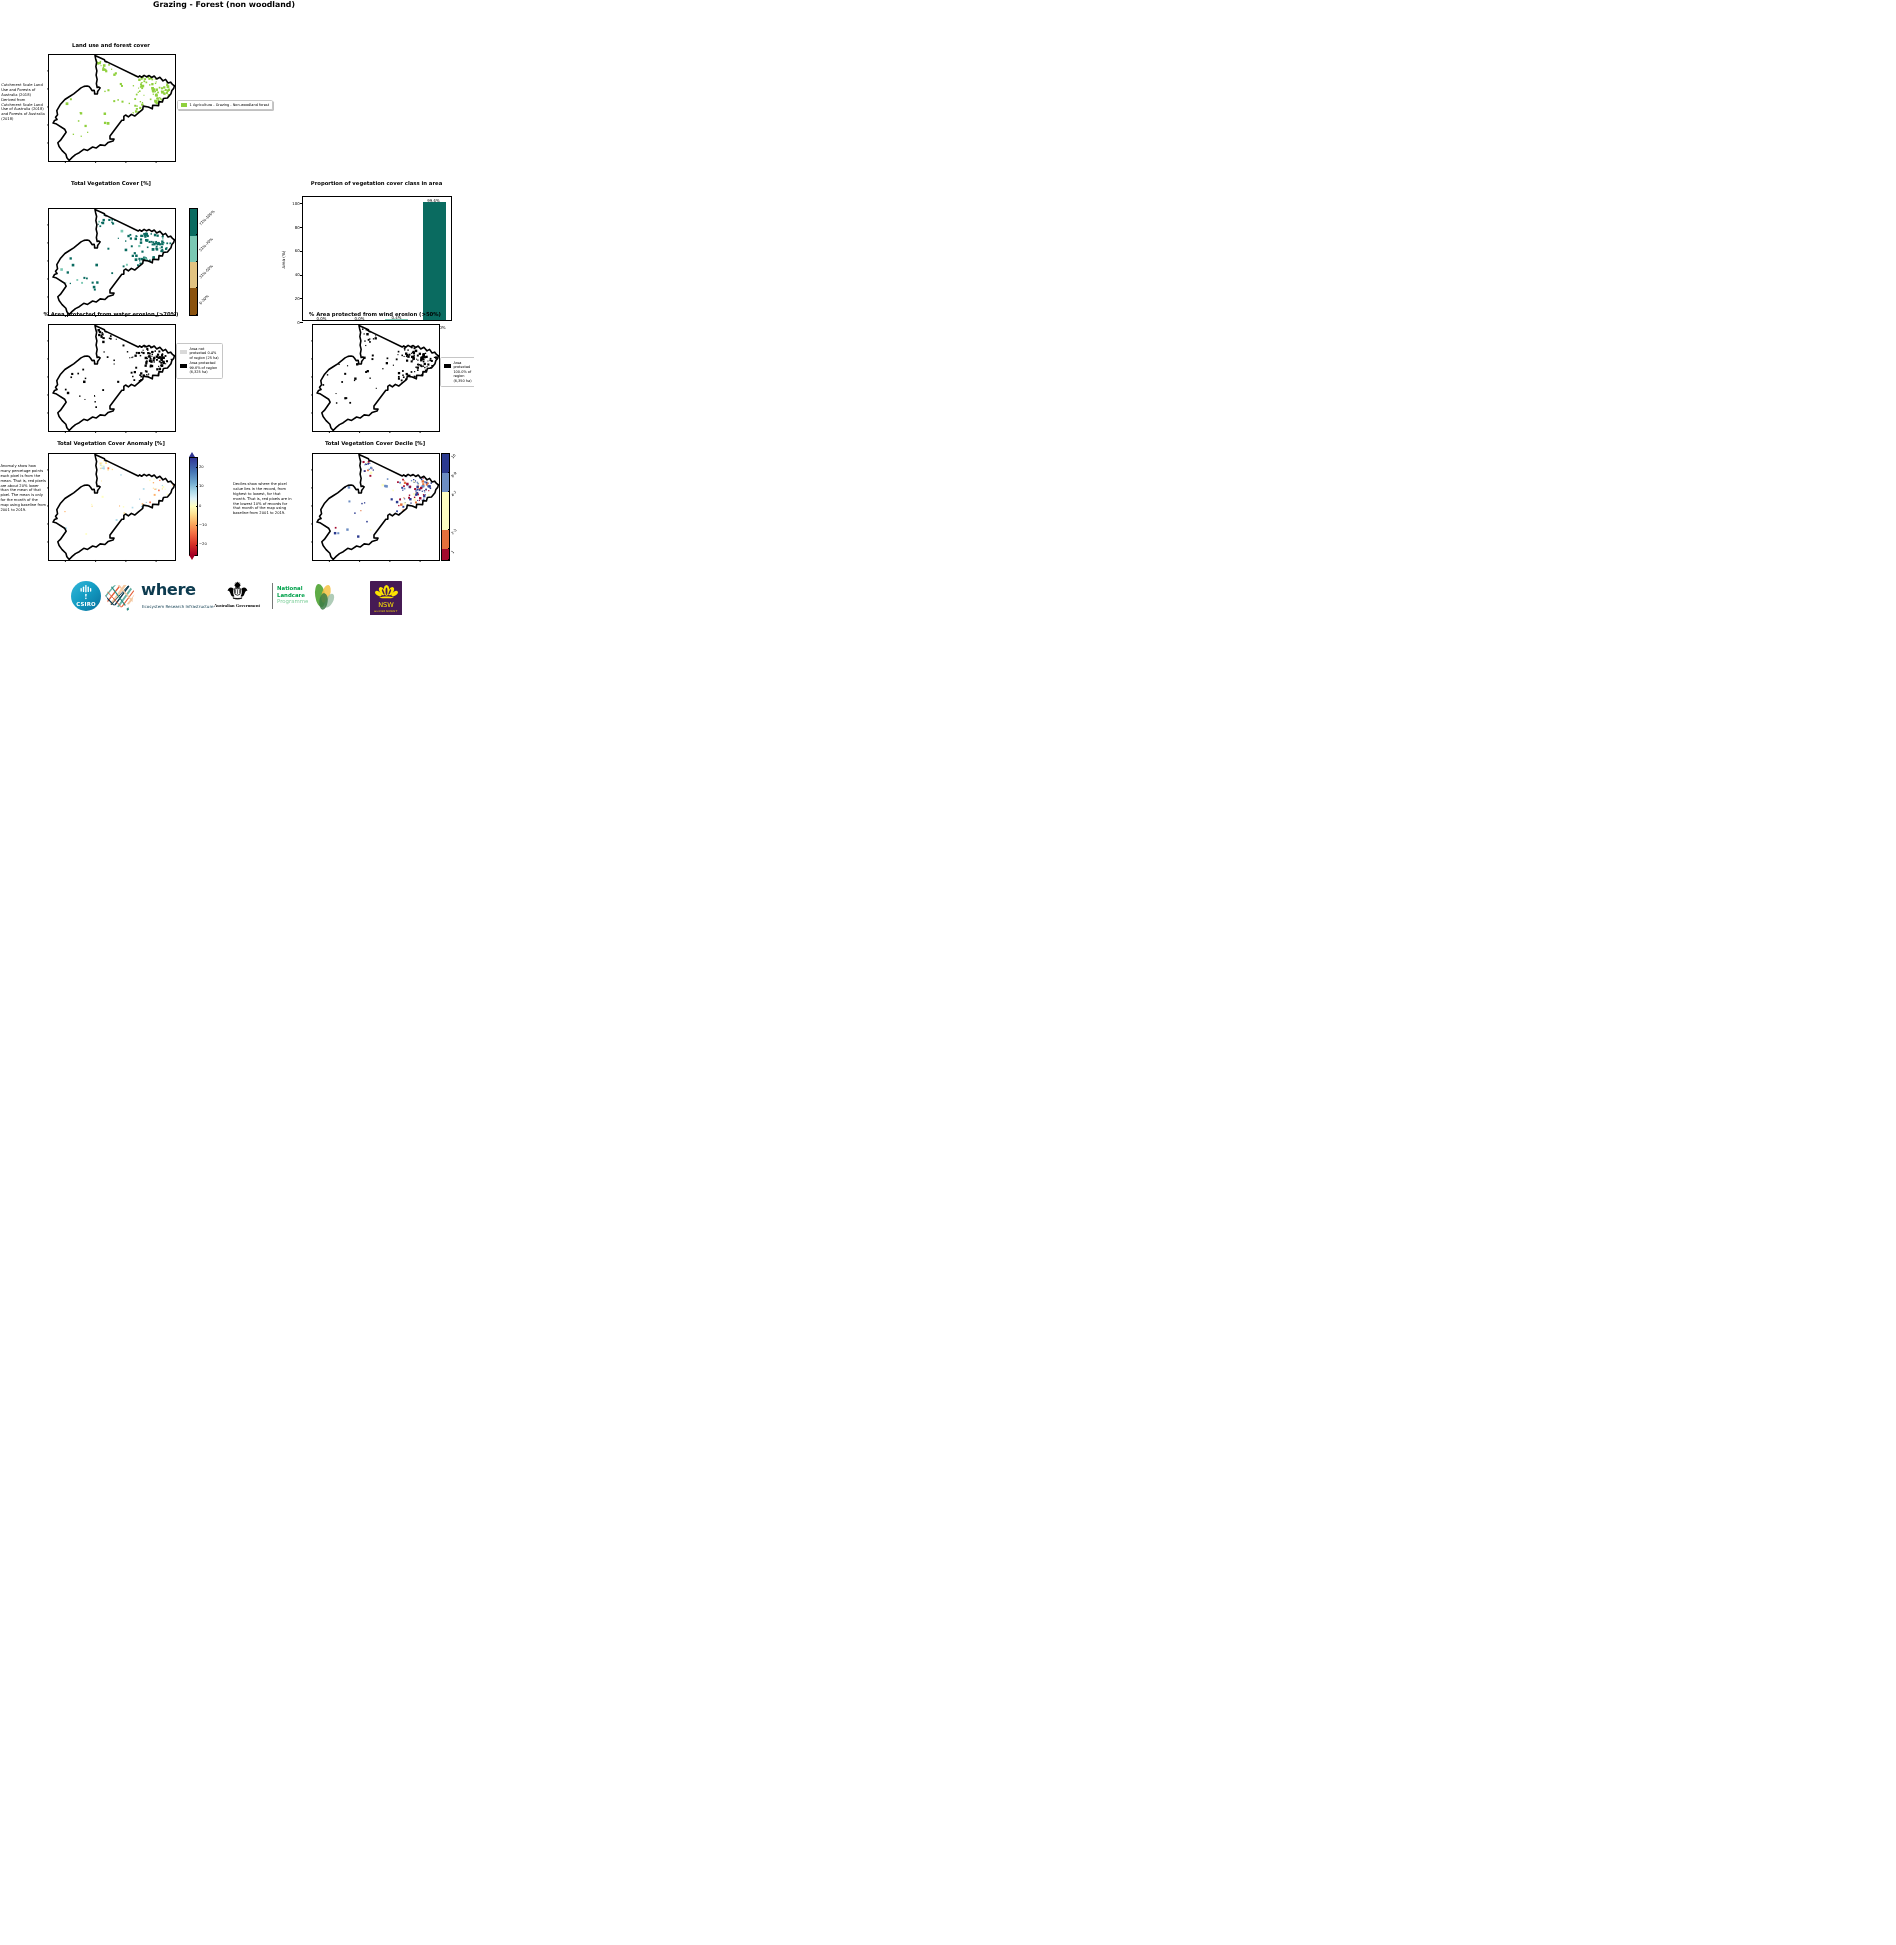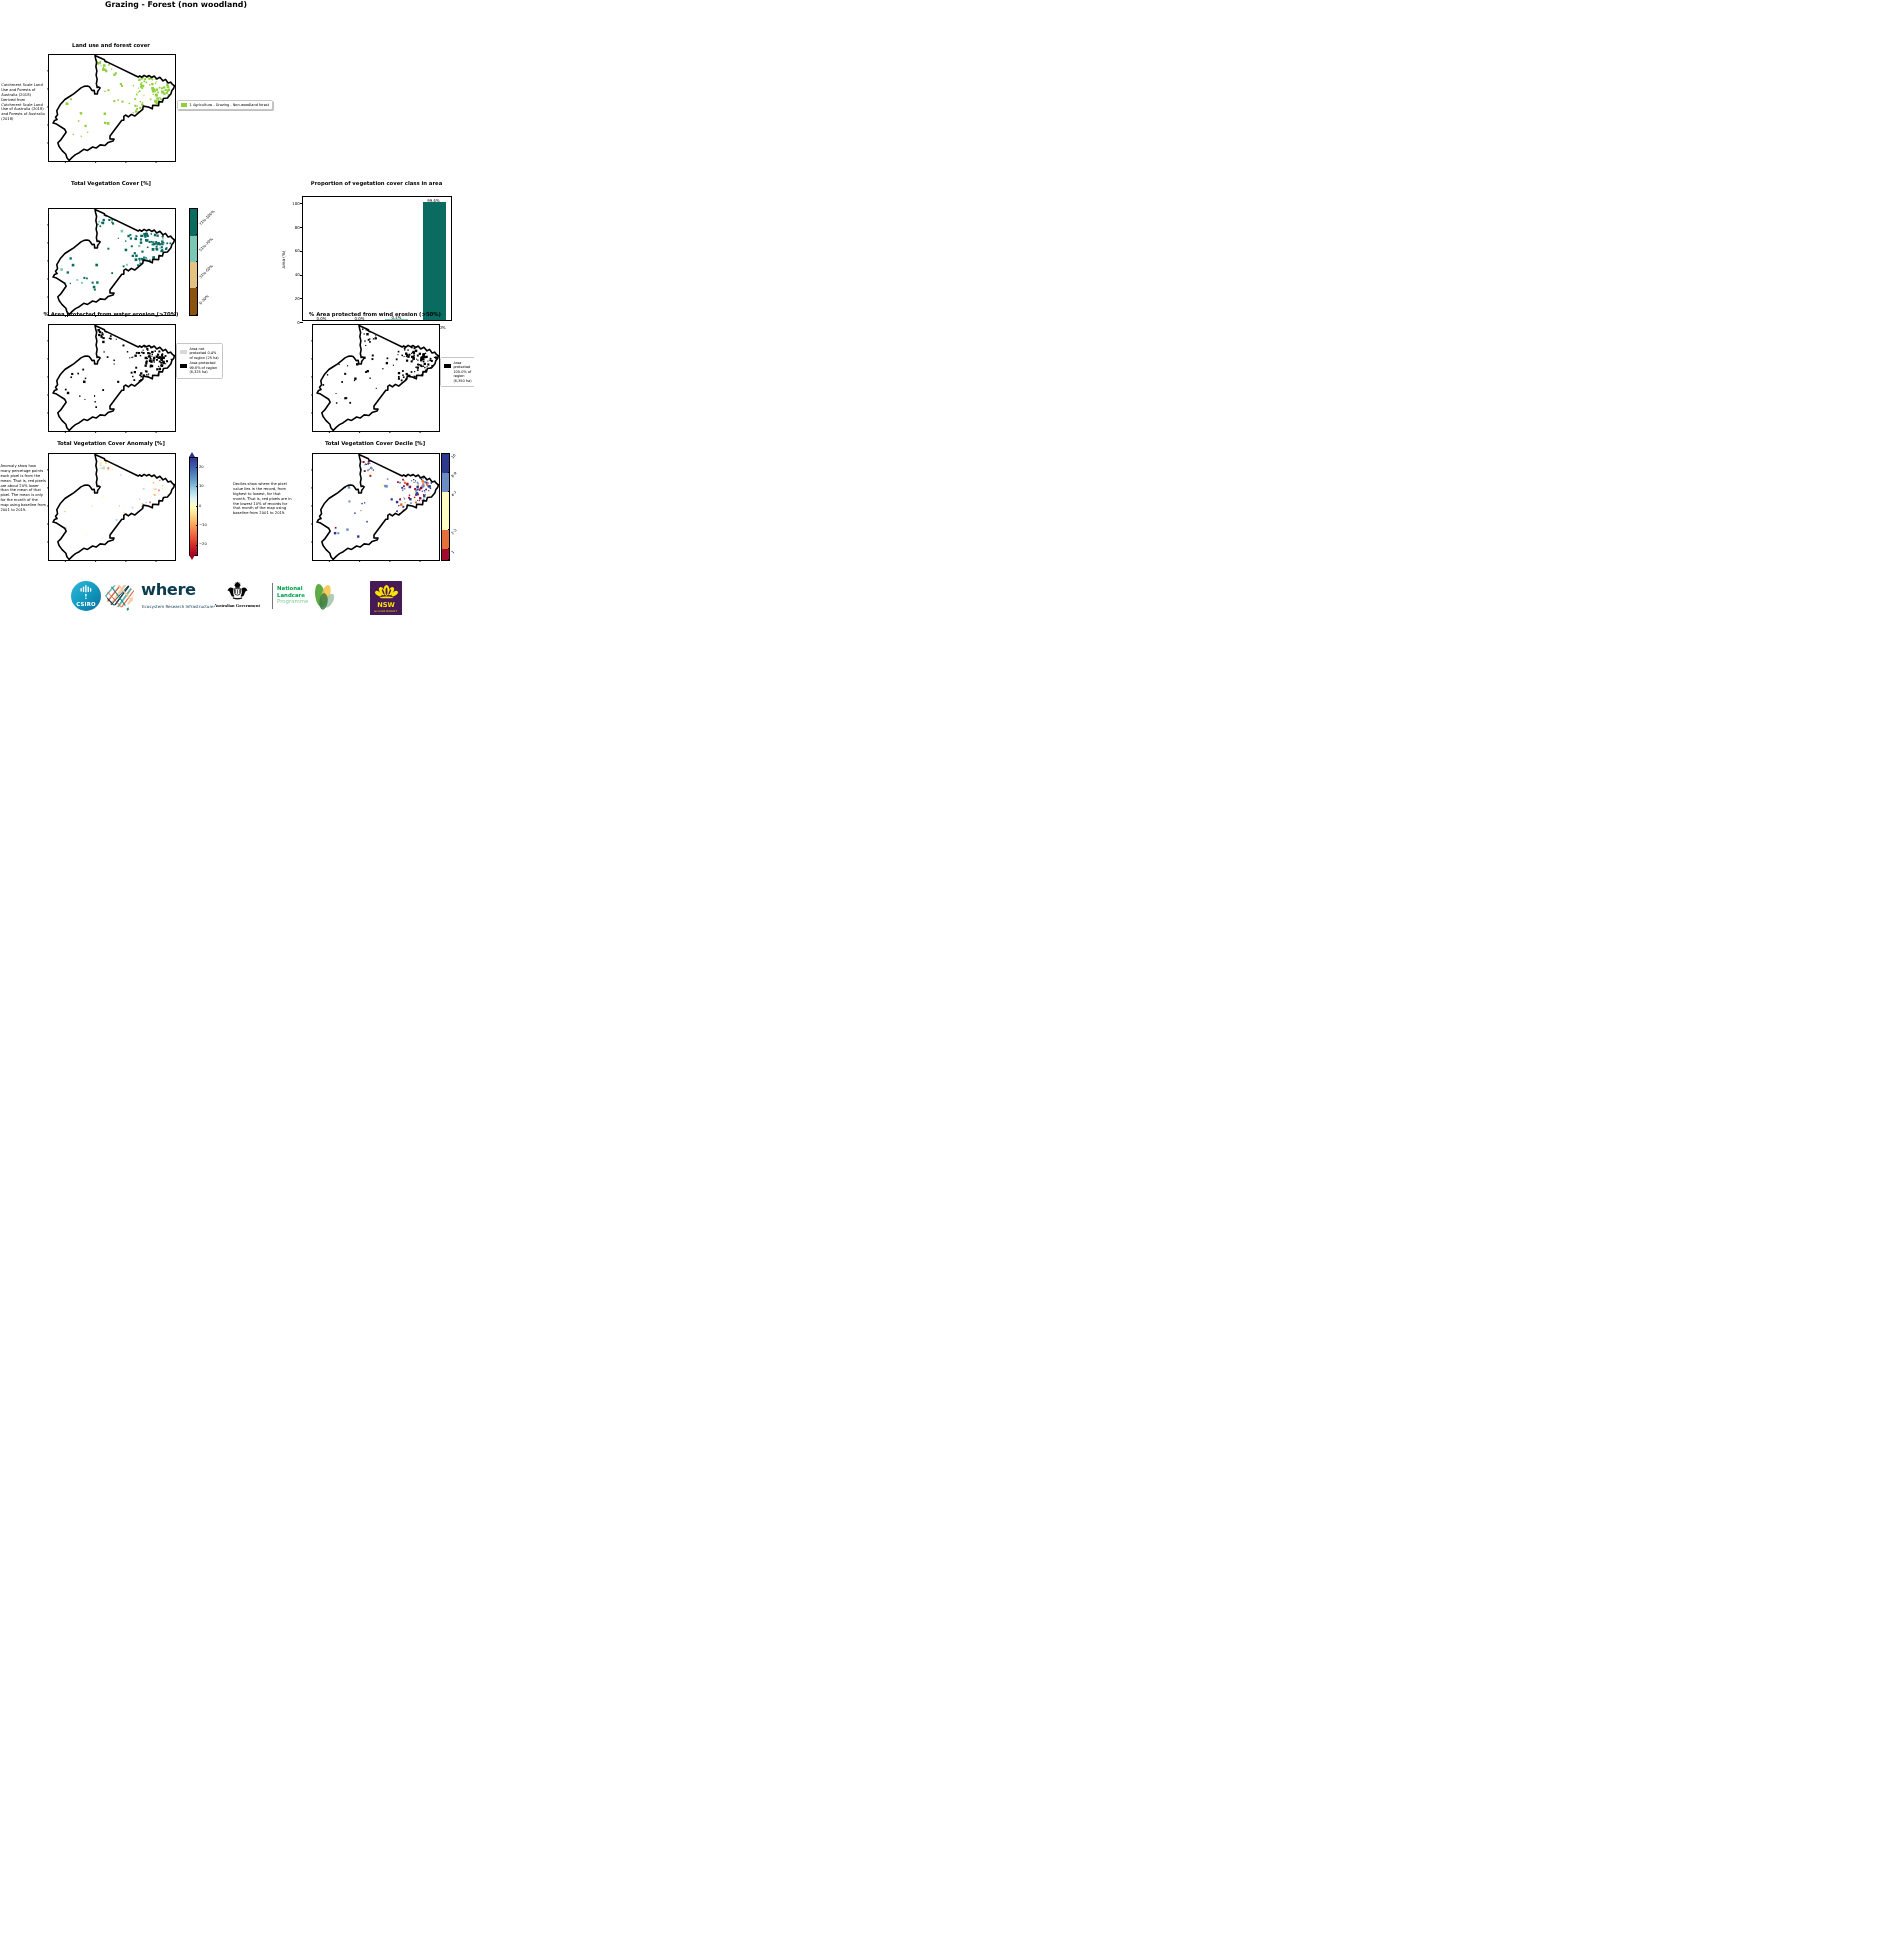--- a/index.html
+++ b/index.html
@@ -1,19 +1,19 @@
 <!DOCTYPE html>
 <html style="font-size:6.2px"><head>
 <meta charset="utf-8">
 <style>
   html,body{margin:0;padding:0;background:#fff;}
   #page{position:relative;width:474px;height:615px;background:#fff;
         font-family:"DejaVu Sans","Liberation Sans",sans-serif;color:#000;overflow:hidden;}
   .abs{position:absolute;}
-  .main-title{font-weight:700;font-size:7.8px;text-align:center;}
+  .main-title{font-weight:700;font-size:7.8px;text-align:center;margin-left:48px;}
   .ptitle{font-weight:700;font-size:5.3px;text-align:center;}
   .sidetext{font-size:3.7px;line-height:1.32;}
   .map-panel{position:absolute;border:0.6px solid #000;background:#fff;}
   .map-panel svg{display:block;width:100%;height:100%;overflow:visible;}
   .legend{position:absolute;border:0.4px solid #c6c6c6;border-radius:1.6px;background:#fff;
           font-size:3.5px;line-height:1.25;padding:1.9px 2.7px;}
   .fancy{box-shadow:1px 1px 0 rgba(130,130,130,.5);}
   .lrow{display:flex;align-items:center;gap:2.3px;}
   .lrow.top{align-items:flex-start;}
   .sw{flex:0 0 auto;}
@@ -39,21 +39,21 @@
   .csiro-txt{position:absolute;width:100%;text-align:center;color:#fff;font-weight:700;
      font-size:5.4px;letter-spacing:0.2px;}
   .tern-word{position:absolute;font-weight:700;font-size:16.3px;color:#0d3b4f;letter-spacing:-0.4px;line-height:1;}
   .tern-sub{position:absolute;font-size:4.1px;color:#0d3b4f;}
   .ausgov-txt{position:absolute;font-family:"Liberation Serif","DejaVu Serif",serif;
      font-weight:700;font-size:4.5px;text-align:center;white-space:nowrap;}
   .vdivider{position:absolute;width:0.6px;background:#777;}
   .lc{position:absolute;font-weight:700;font-size:5.4px;line-height:1.15;color:#00a14b;}
   .lc3{font-weight:400;color:#7fcf9b;}
   .nsw-box{position:absolute;background:#461a54;border-radius:0.8px;}
-  .nsw-txt{position:absolute;width:100%;text-align:center;color:#fce300;font-weight:700;font-size:6.6px;line-height:1;}
+  .nsw-txt{position:absolute;width:100%;text-align:center;color:#fce300;font-weight:400;font-size:6.6px;line-height:1;}
   .nsw-sub{position:absolute;width:100%;text-align:center;color:#fce300;font-size:2.5px;letter-spacing:0.6px;}
 </style>
 </head>
 <body>
 
 <div id="page">
 
   <div class="abs main-title" style="left:0;top:8;width:352px;">Grazing - Forest (non woodland)</div>
 
   <div class="abs ptitle" style="left:48px;top:42px;width:126px;">Land use and forest cover</div>

